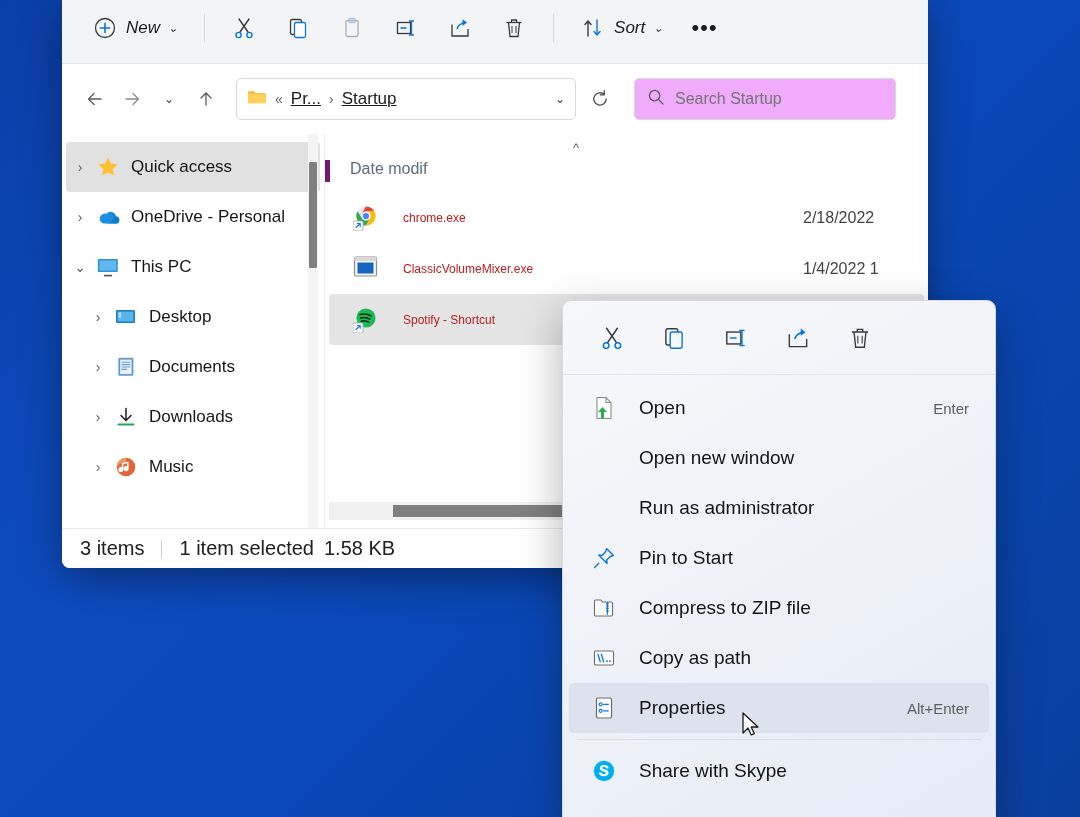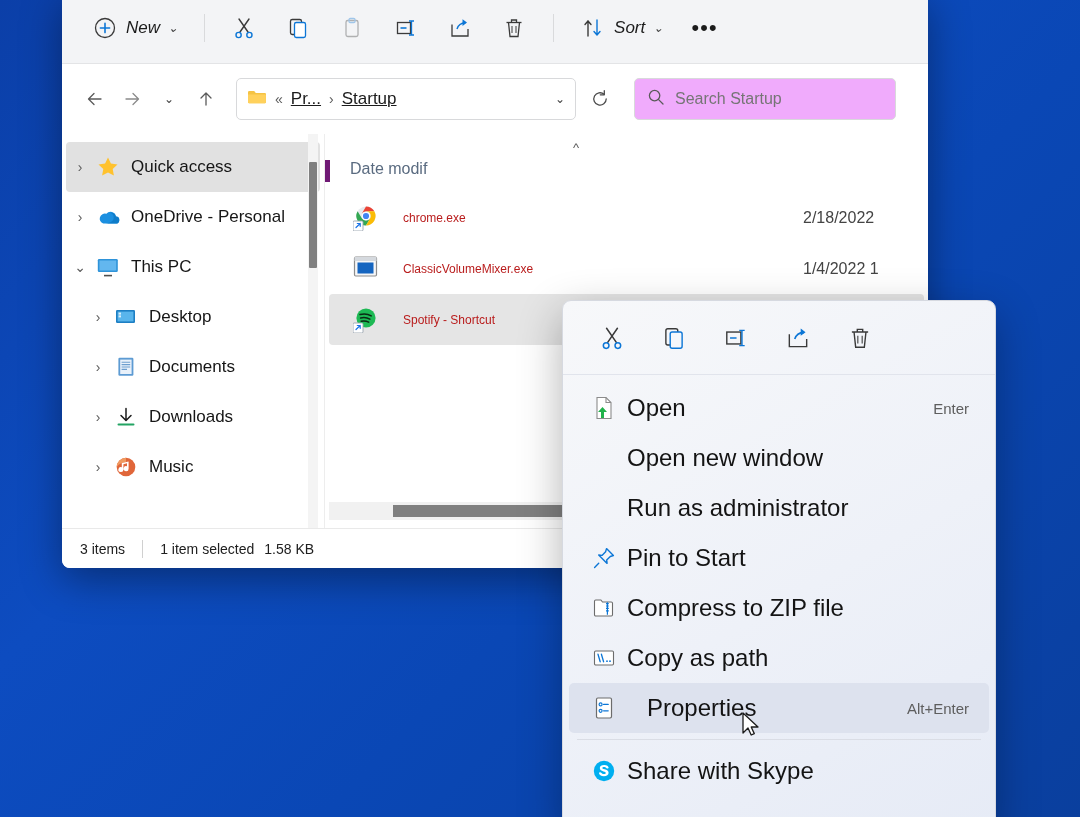--- a/index.html
+++ b/index.html
@@ -99,44 +99,44 @@
   .hscroll{
     position:absolute; left:4px; right:0; bottom:8px; height:18px; background:#f1f1f1;
   }
   .hthumb{ position:absolute; left:64px; top:3px; width:260px; height:12px; background:#808080; }
 
   
   .statusbar{
     height:40px; border-top:1px solid #e9e9e9; display:flex; align-items:center;
     padding-left:18px; gap:0; flex-shrink:0; background:#fff;
   }
-  .st-text{ font-size:14px; color:#202020; }
+  .st-text{ font-size:20px; color:#202020; }
   .st-div{ width:1px;height:18px;background:#d0d0d0;margin:0 17px; }
 
   
   #context-menu{
     position:absolute; left:562px; top:300px; width:434px; height:530px;
     background:linear-gradient(150deg,#f7f8fa 0%,#eef1f8 55%,#e6ebf6 100%);
     border:1px solid #d6d9e0; border-radius:9px;
     box-shadow:0 14px 44px rgba(0,0,0,.30);
     overflow:hidden;
   }
   .cm-iconrow{
     height:74px; display:flex; align-items:center; padding-left:18px; gap:0;
     border-bottom:1px solid #e1e4ec;
   }
   .cm-ibtn{
     width:62px;height:48px;display:flex;align-items:center;justify-content:center;border-radius:5px;
   }
   .cm-item{
     height:50px; display:flex; align-items:center; padding:0 20px 0 22px; margin:0 6px; border-radius:5px;
   }
-  .cm-item.hovered{ background:#dde2ee;gap:20px; }
+  .cm-item.hovered{ background:#dde2ee; }
   .cm-ico{ width:26px;height:26px;display:flex;align-items:center;justify-content:center;flex-shrink:0; }
-  .cm-label{ font-size:24px; color:#141414; margin-left:10px; white-space:nowrap;text-align:center; }
+  .cm-label{ font-size:19px; color:#141414; margin-left:22px; white-space:nowrap;text-align:center; }
   .cm-spacer{ flex:1 }
   .cm-accel{ font-size:15px; color:#5e5e5e; }
   .cm-sep{ height:1px; background:#dadde5; margin:6px 14px; }
   .cm-gap{ height:8px; }
 
   
   #mouse-cursor{ position:absolute; left:742px; top:712px; width:20px;height:28px; pointer-events:none; }
 </style>
 </head>
 <body>

